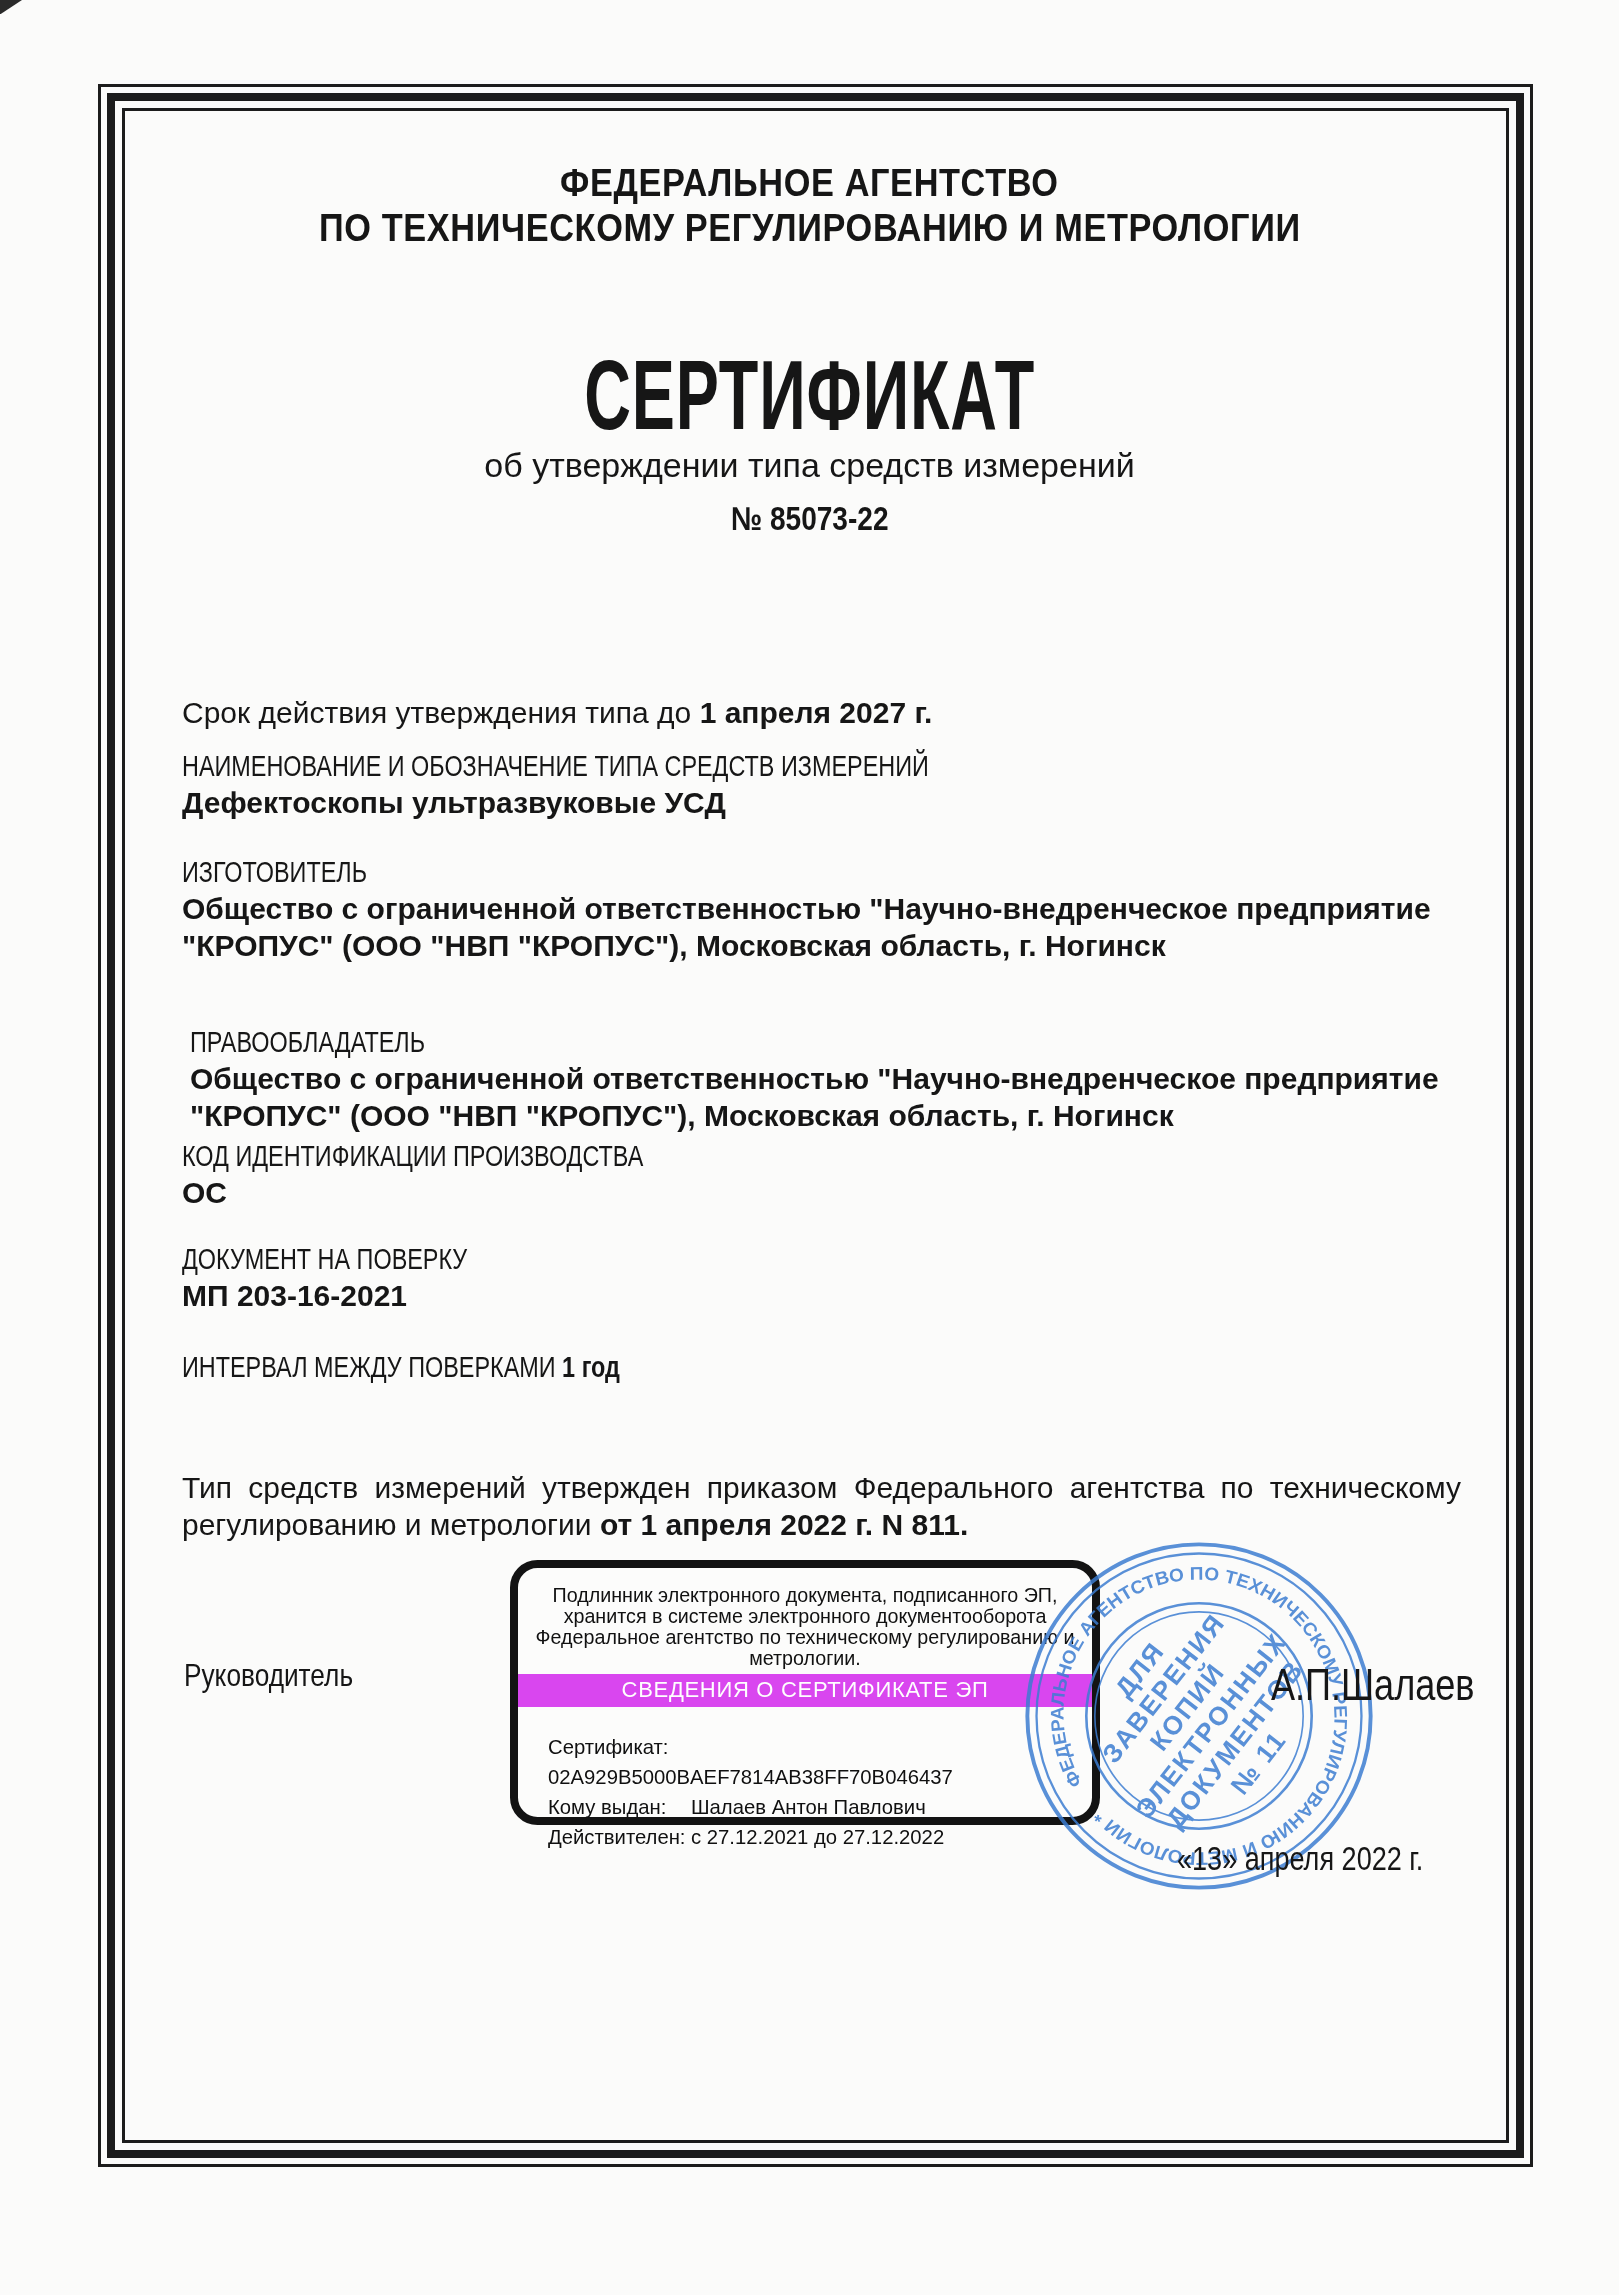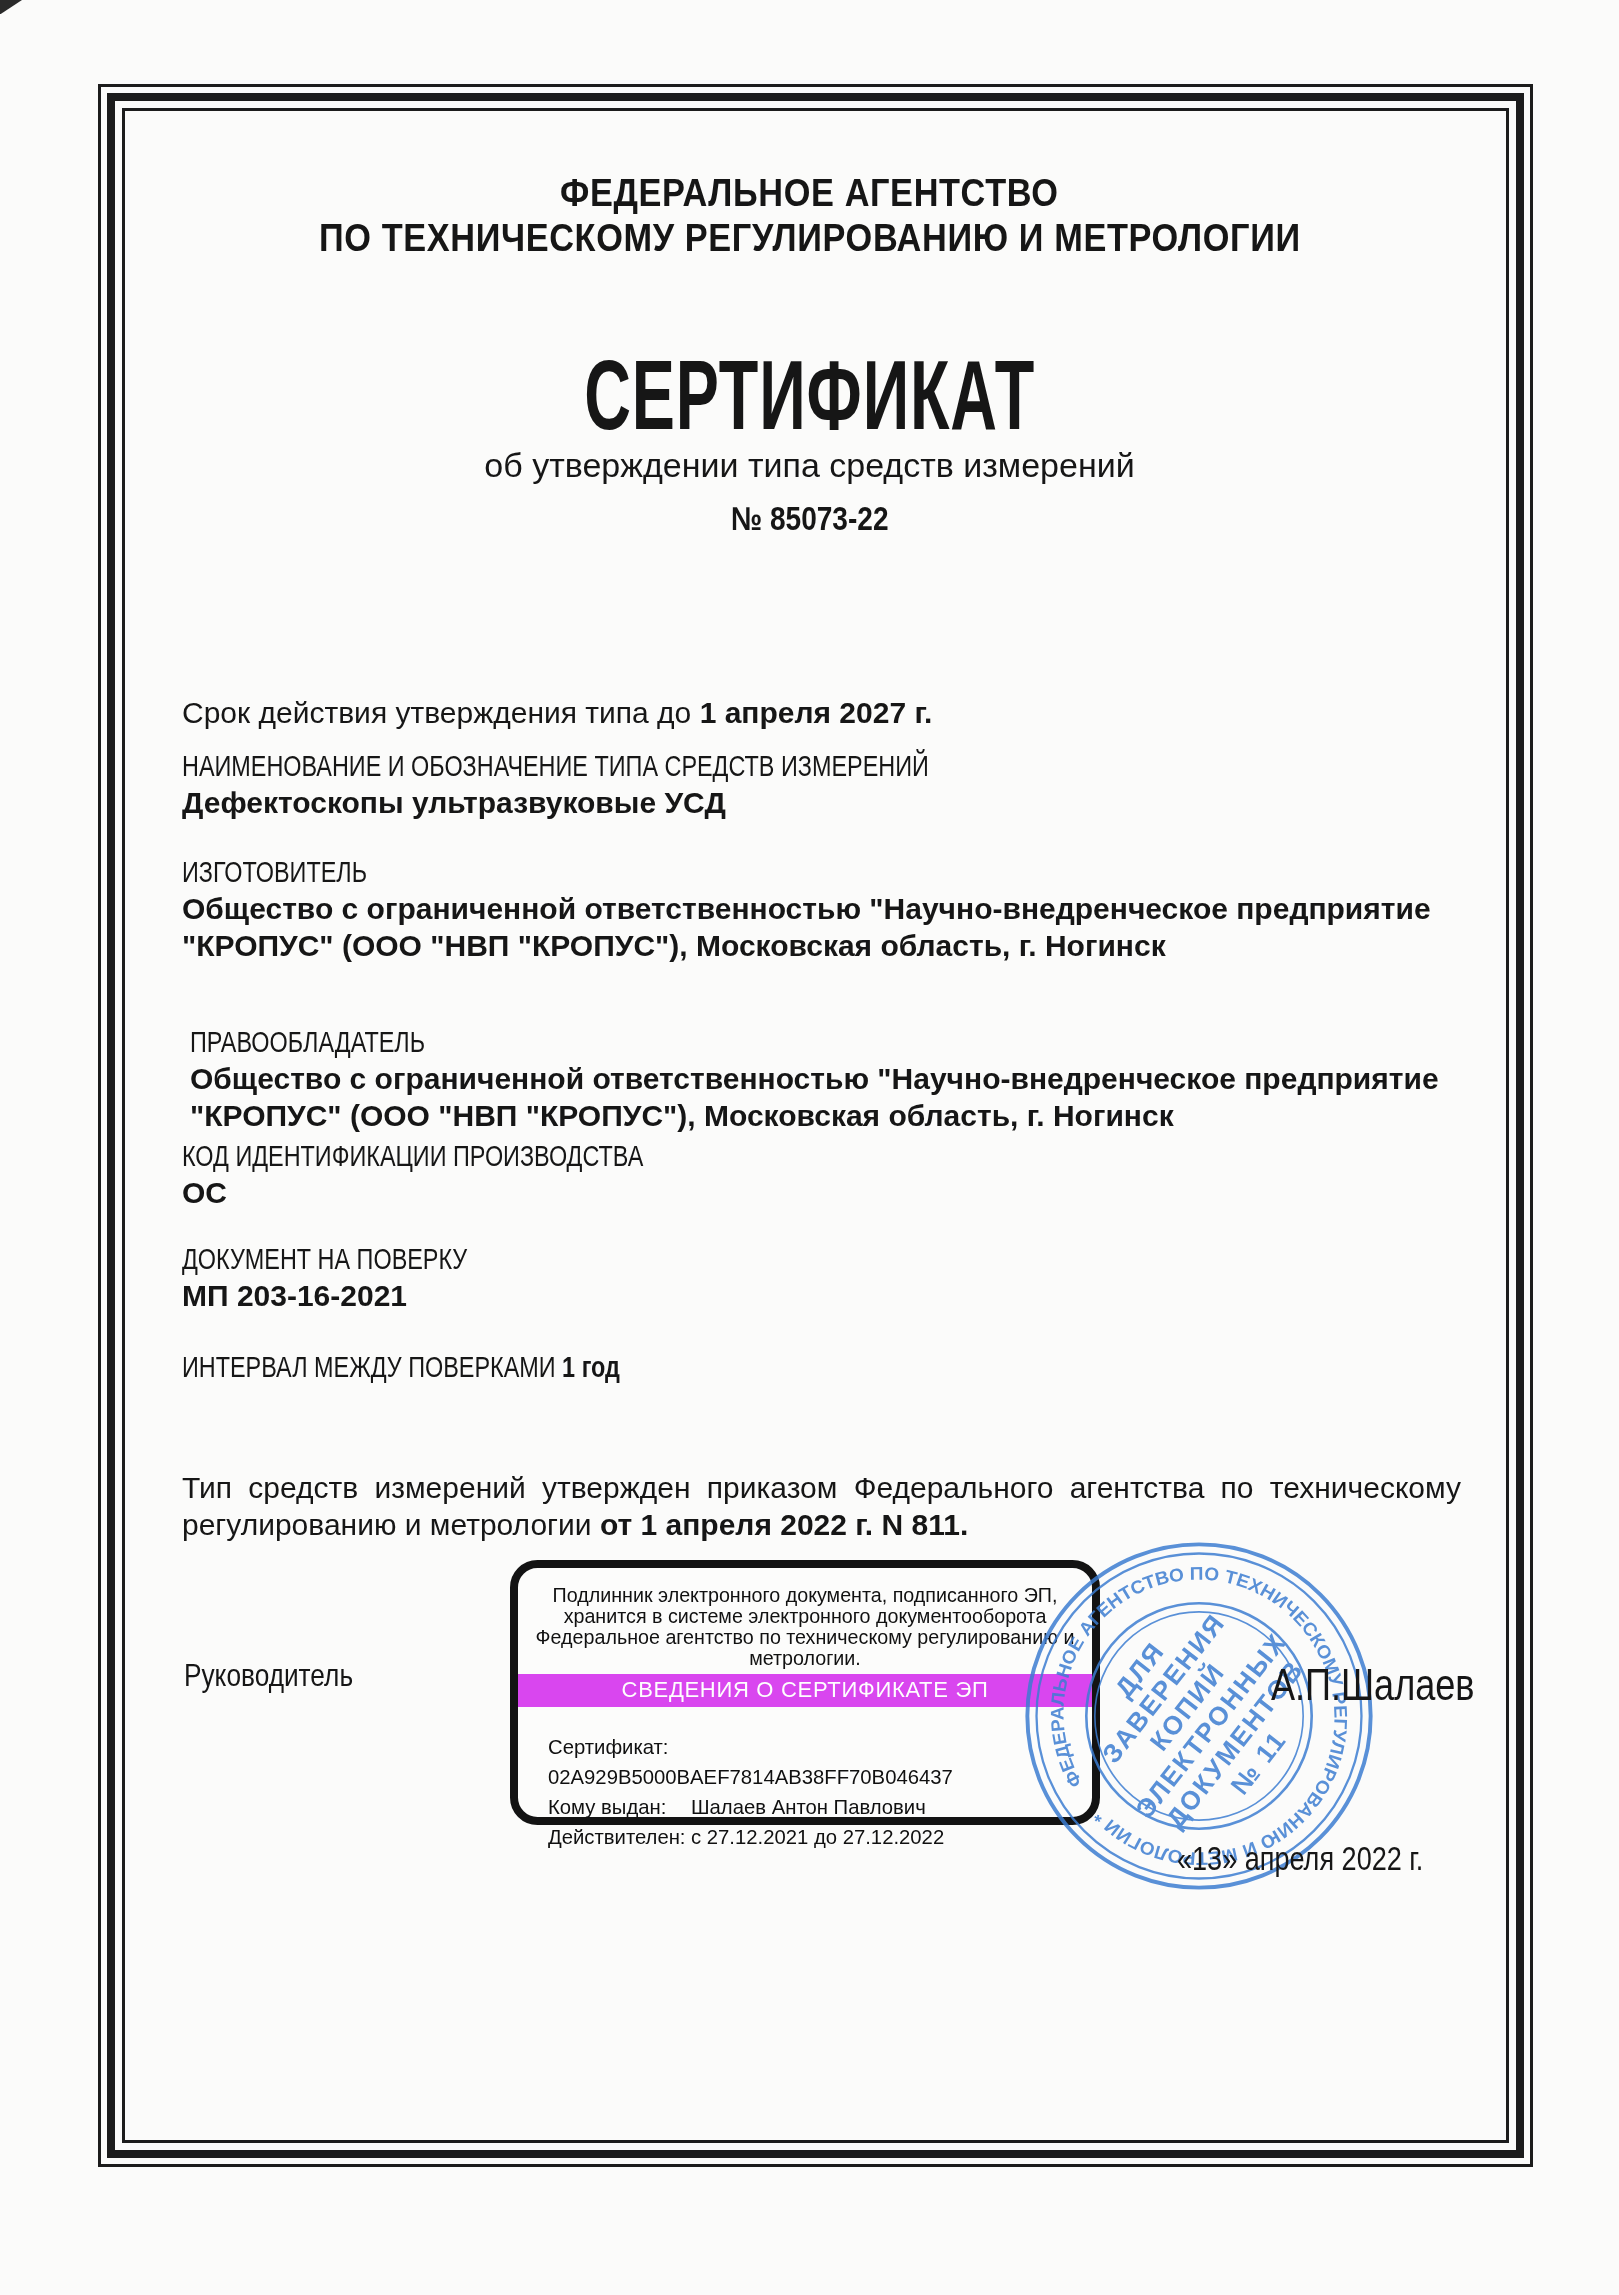--- a/index.html
+++ b/index.html
@@ -16,21 +16,21 @@
   .f3{position:absolute;inset:24px;border:3.3px solid #1c1c1c;}
   .corner-mark{position:absolute;left:0;top:0;width:22px;height:14.4px;background:#2a2a2a;
     clip-path:polygon(0 0,100% 0,0 100%);}
   
   .cline{position:absolute;left:0;width:1619px;text-align:center;white-space:nowrap;}
   .cond{display:inline-block;transform:scaleX(0.88);transform-origin:50% 50%;}
   .cond2{display:inline-block;transform:scaleX(0.66);transform-origin:50% 50%;}
   .cond3{display:inline-block;transform:scaleX(0.85);transform-origin:50% 50%;}
   .capsl{display:inline-block;transform:scaleX(0.78);transform-origin:0 50%;white-space:nowrap;}
   .condl{display:inline-block;transform:scaleX(0.82);transform-origin:0 50%;white-space:nowrap;}
-  .hdr{top:170px;font-size:39px;font-weight:bold;line-height:45px;letter-spacing:0.7px;}
+  .hdr{top:160px;font-size:39px;font-weight:bold;line-height:45px;letter-spacing:0.7px;}
   .title{top:346px;font-size:98px;font-weight:bold;line-height:98px;letter-spacing:1.3px;}
   .subtitle{top:445px;font-size:34px;line-height:41px;}
   .numline{top:499px;font-size:33px;font-weight:bold;line-height:39px;}
   
   .bodyblk{position:absolute;left:182px;width:1279px;font-size:30px;line-height:37px;}
   .b{font-weight:bold;}
   .jline{text-align:justify;text-align-last:justify;}
   
   .rolelbl{position:absolute;left:184px;top:1657px;font-size:32px;}
   .signname{position:absolute;left:1271px;top:1660px;font-size:44px;z-index:6;}

